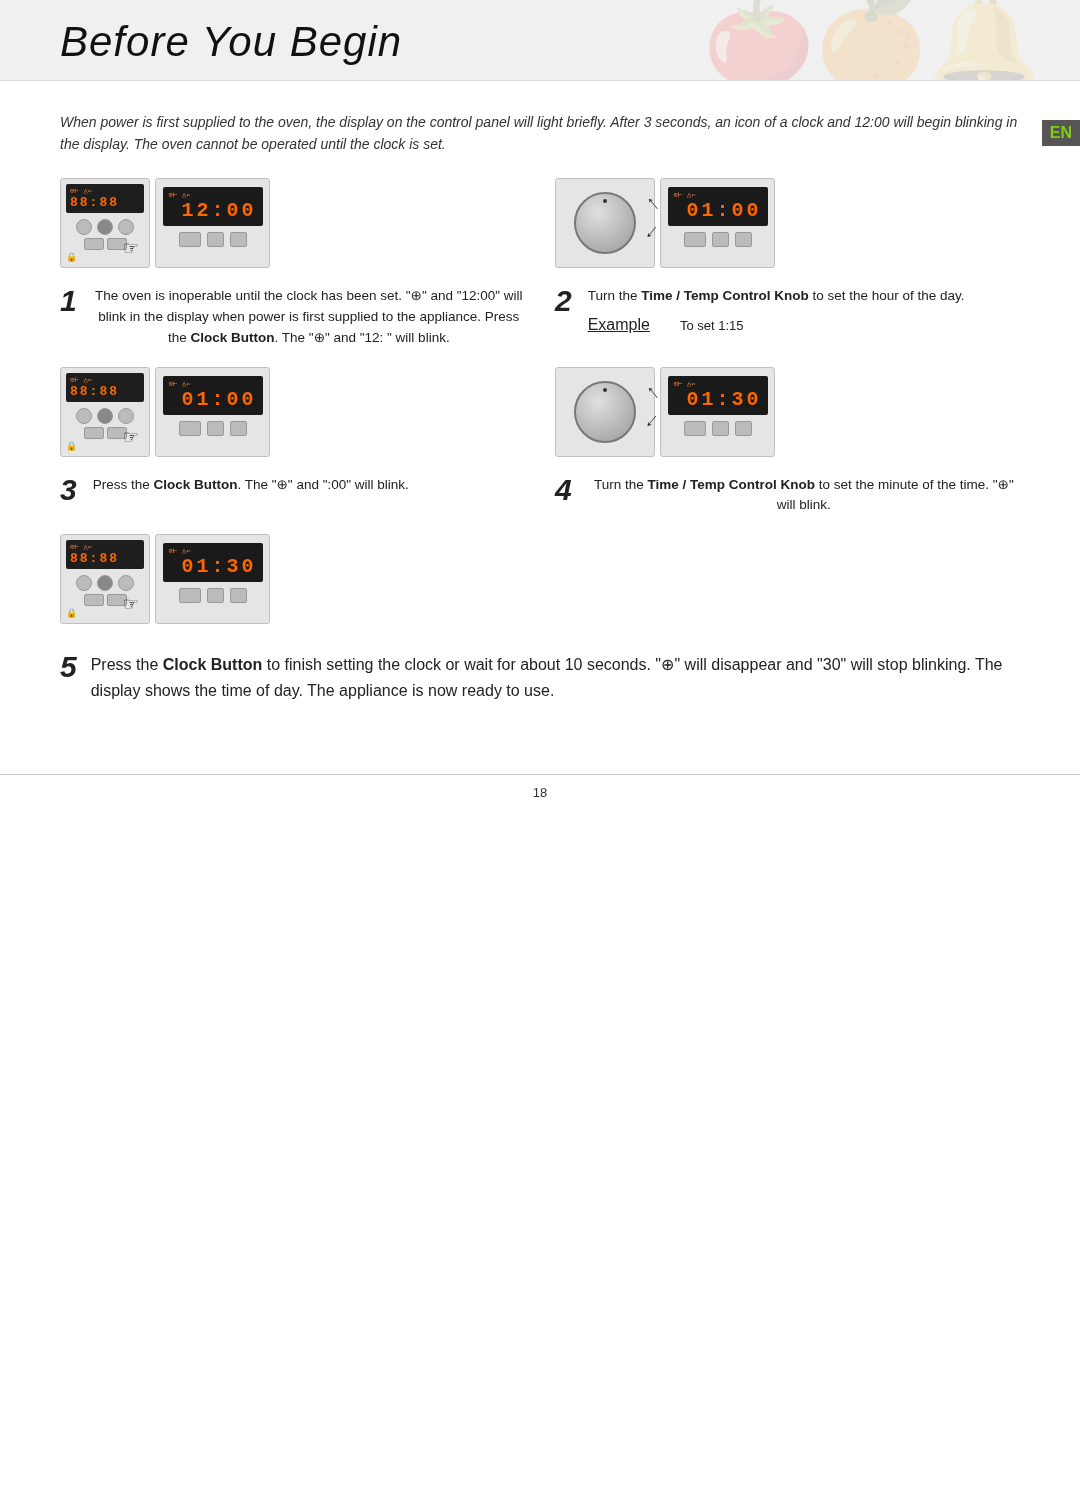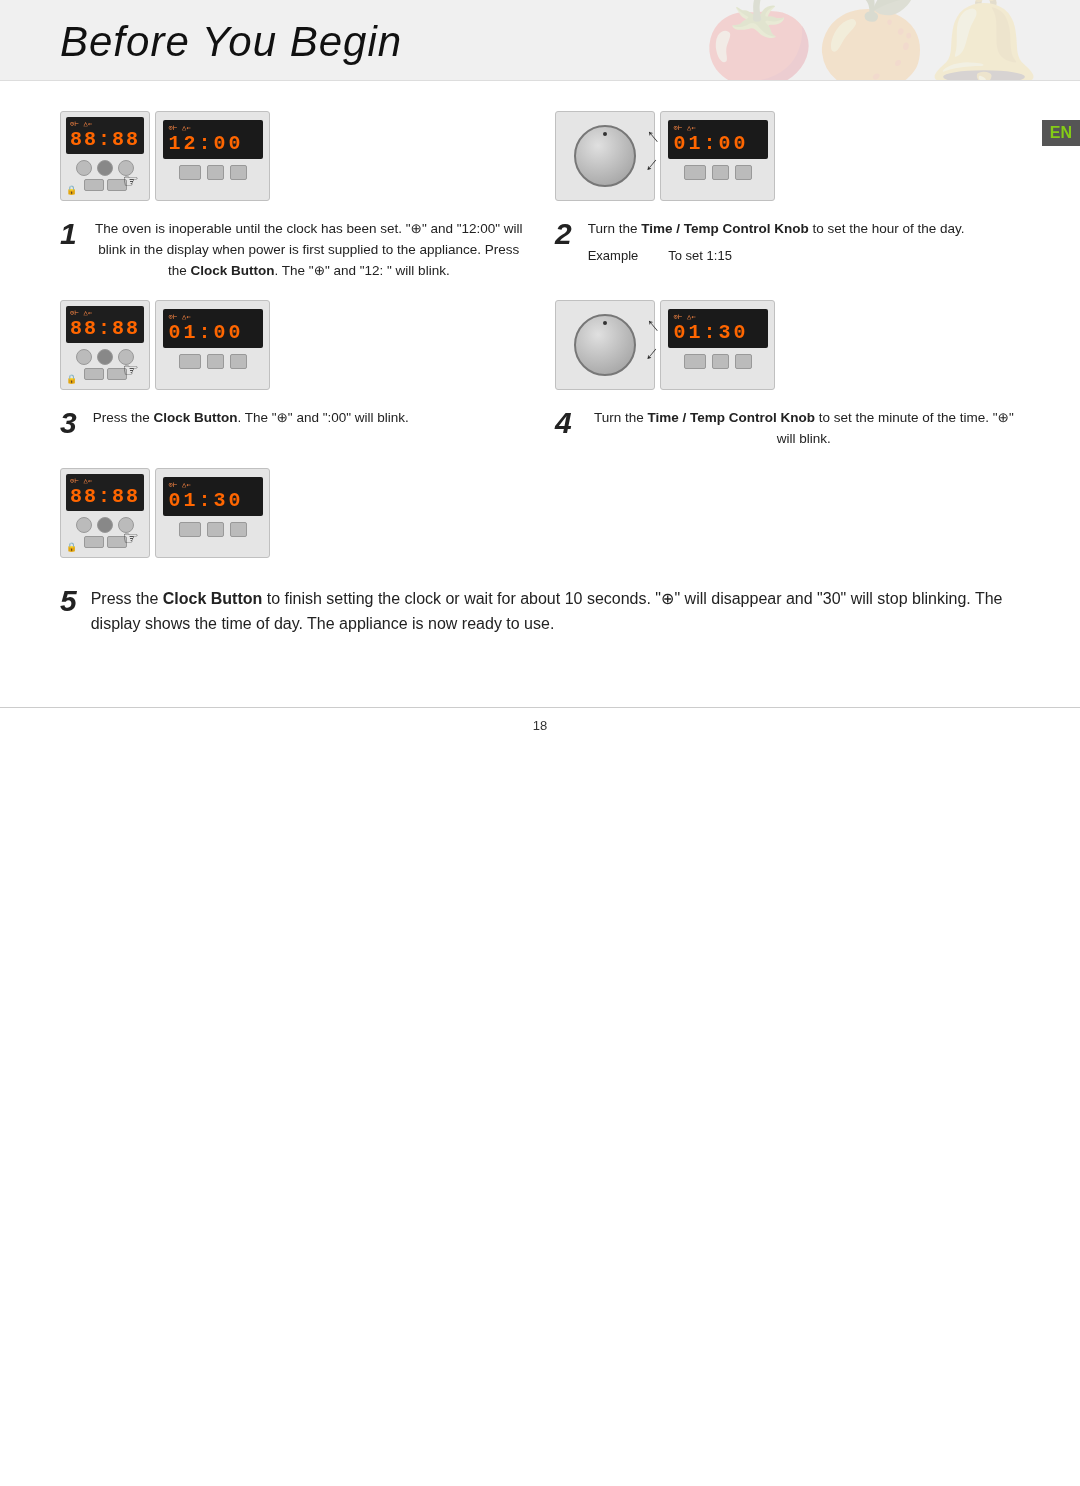--- a/index.html
+++ b/index.html
@@ -87,21 +87,22 @@
     }
 
     .example-line {
       display: flex;
       align-items: baseline;
       gap: 30px;
       margin-top: 6px;
     }
 
     .example-label {
-      font-size: 13px;
+      font-size: 16px;
+      text-decoration: underline;
     }
 
     .example-value {
       font-size: 13px;
     }
 
     
     .page-footer {
       border-top: 1px solid #ccc;
       margin-top: 30px;
@@ -181,21 +182,21 @@
     }
 
     .sd-top {
       font-size: 7px;
       color: #ff8844;
       font-family: monospace;
       letter-spacing: 0.3px;
     }
 
     .sd-main {
-      font-size: 20px;
+      font-size: 13px;
       color: #ff6600;
       font-weight: bold;
       font-family: 'Courier New', monospace;
       letter-spacing: 2px;
     }
 
     .small-btns {
       display: flex;
       gap: 5px;
       margin-top: 2px;
@@ -270,20 +271,21 @@
       font-family: monospace;
       letter-spacing: 0.3px;
     }
 
     .lds-main {
       font-size: 20px;
       color: #ff6600;
       font-weight: bold;
       font-family: 'Courier New', monospace;
       letter-spacing: 3px;
+      text-align: right;
     }
 
     .ld-btns {
       display: flex;
       gap: 6px;
     }
 
     .ld-btn {
       width: 22px;
       height: 15px;
@@ -373,20 +375,21 @@
 <div class="header-banner">
   <h1>Before You Begin</h1>
   <div class="bg-decorations">🍅🍊🔔</div>
 </div>
 
 <div class="en-badge">EN</div>
 
 <div class="content">
 
 
+  <p class="intro-text">When power is first supplied to the oven, the display on the control panel will light briefly. After 3 seconds, an icon of a clock and 12:00 will begin blinking in the display. The oven cannot be operated until the clock is set.</p>
 
   <div class="two-col-steps">
 
     <div class="step-block">
 
       <div class="illustrations-row">
 
         <div class="small-oven">
           <div class="small-display">
             <div class="sd-top">⊙⊢ △←</div>

